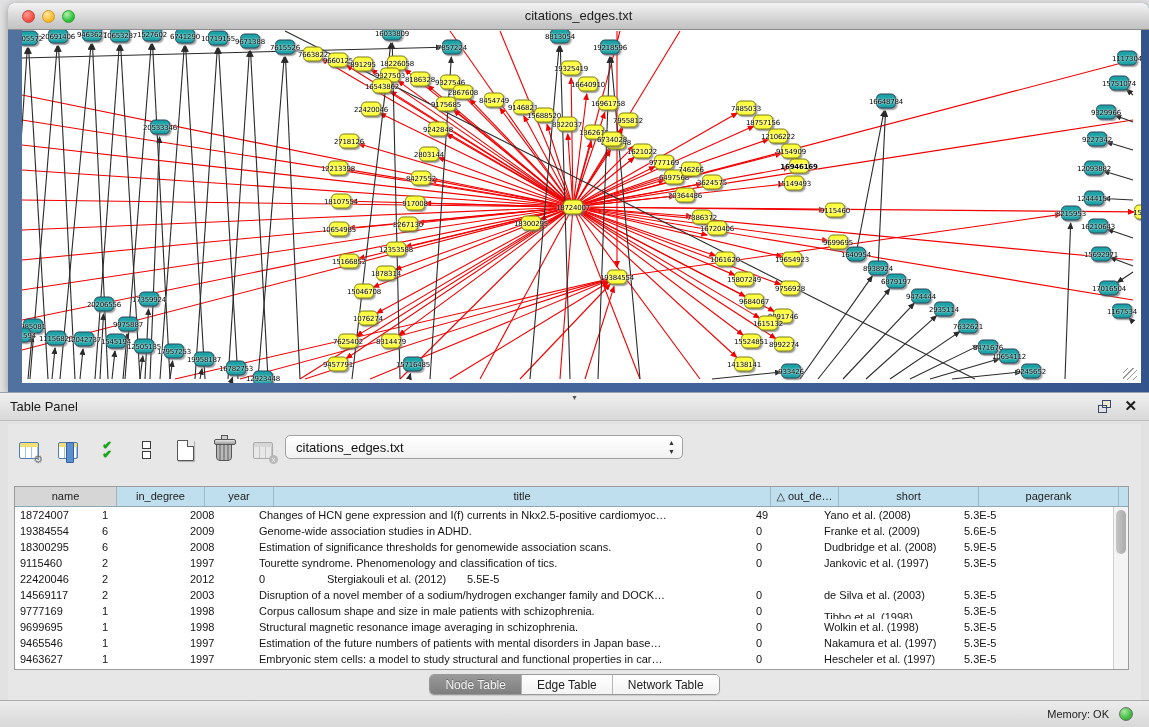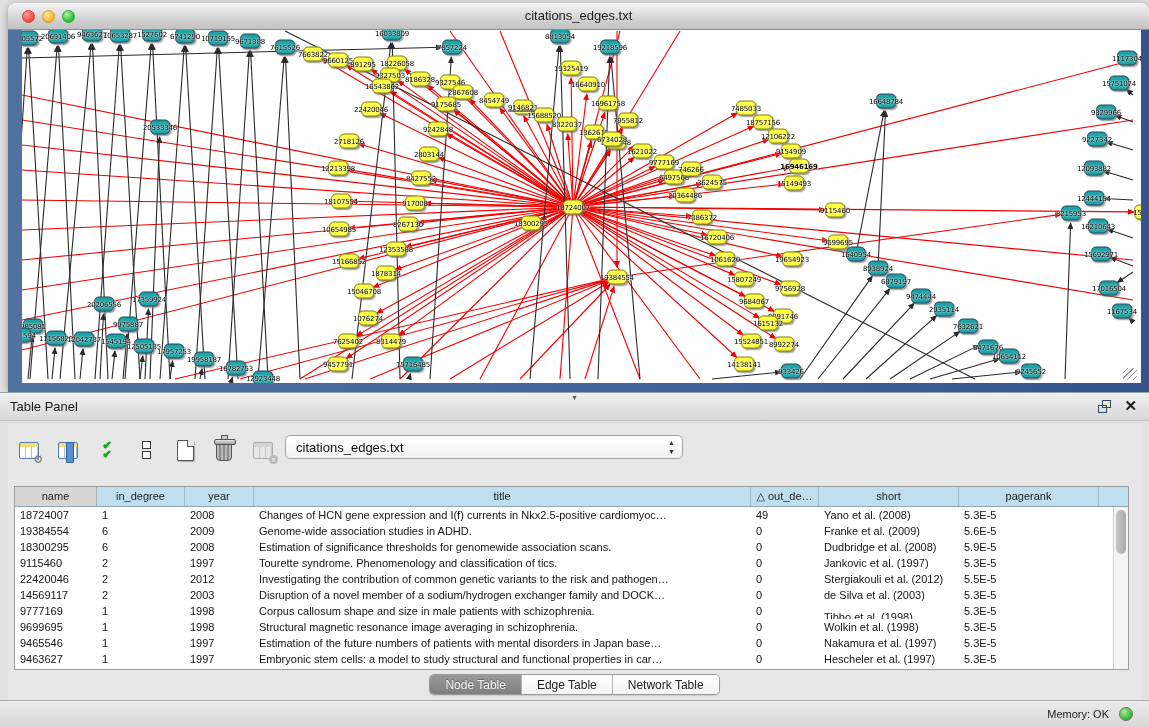--- a/index.html
+++ b/index.html
@@ -350,21 +350,21 @@
       </div>
       <div class="gnode y" style="left: 441px; top: 62px;">
         <span>2867608</span>
       </div>
       <div class="gnode y" style="left: 424px; top: 74px;">
         <span>9175685</span>
       </div>
       <div class="gnode y" style="left: 472px; top: 70px;">
         <span>8454749</span>
       </div>
-      <div class="gnode y" style="left: 501px; top: 77px; text-decoration: underline;">
+      <div class="gnode y" style="left: 501px; top: 77px;">
         <span>9146821</span>
       </div>
       <div class="gnode y" style="left: 522px; top: 85px;">
         <span>15688520</span>
       </div>
       <div class="gnode y" style="left: 545px; top: 94px;">
         <span>8322037</span>
       </div>
       <div class="gnode y" style="left: 572px; top: 102px;">
         <span>1362615</span>
@@ -392,21 +392,21 @@
       </div>
       <div class="gnode y" style="left: 690px; top: 152px;">
         <span>3624575</span>
       </div>
       <div class="gnode y" style="left: 663px; top: 165px;">
         <span>20364486</span>
       </div>
       <div class="gnode y" style="left: 680px; top: 187px;">
         <span>7386372</span>
       </div>
-      <div class="gnode y" style="left: 695px; top: 207px; justify-content: center;">
+      <div class="gnode y" style="left: 695px; top: 198px; justify-content: center;">
         <span>16720406</span>
       </div>
       <div class="gnode y" style="left: 703px; top: 229px;">
         <span>1061620</span>
       </div>
       <div class="gnode y" style="left: 349px; top: 79px;">
         <span>22420046</span>
       </div>
       <div class="gnode y" style="left: 327px; top: 111px;">
         <span>2718126</span>
@@ -687,21 +687,21 @@
         <span class="fx"><span id="fxm">f</span><small id="fxs">(x)</small></span>
       </div>
   </div>
   <div class="combo">
     <span>citations_edges.txt</span>
     <span class="arrows">▲<br>▼</span>
   </div>
 
   <div class="dtable">
     <div class="thead" id="thead">
-        <div class="th gray" style="width: 82px;">name</div>
+        <div class="th gray" style="width: 102px;">name</div>
         <div class="th" style="width: 88px;">in_degree</div>
         <div class="th" style="width: 69px;">year</div>
         <div class="th" style="width: 497px;">title</div>
         <div class="th" style="width: 68px;">△ out_de…</div>
         <div class="th" style="width: 140px;">short</div>
         <div class="th" style="width: 140px;">pagerank</div>
       </div>
     <div id="tbody">
         <div class="trow">
           <div class="td" style="width: 82px;">18724007</div>
@@ -736,21 +736,20 @@
           <div class="td" style="width: 69px;">1997</div>
           <div class="td" style="width: 497px;">Tourette syndrome. Phenomenology and classification of tics.</div>
           <div class="td" style="width: 68px;">0</div>
           <div class="td" style="width: 140px;">Jankovic et al. (1997)</div>
           <div class="td" style="width: 140px;">5.3E-5</div>
         </div>
         <div class="trow">
           <div class="td" style="width: 82px;">22420046</div>
           <div class="td" style="width: 88px;">2</div>
           <div class="td" style="width: 69px;">2012</div>
-          <div class="td" style="width: 497px;">Investigating the contribution of common genetic variants to the risk and pathogen…</div>
           <div class="td" style="width: 68px;">0</div>
           <div class="td" style="width: 140px;">Stergiakouli et al. (2012)</div>
           <div class="td" style="width: 140px;">5.5E-5</div>
         </div>
         <div class="trow">
           <div class="td" style="width: 82px;">14569117</div>
           <div class="td" style="width: 88px;">2</div>
           <div class="td" style="width: 69px;">2003</div>
           <div class="td" style="width: 497px;">Disruption of a novel member of a sodium/hydrogen exchanger family and DOCK…</div>
           <div class="td" style="width: 68px;">0</div>

